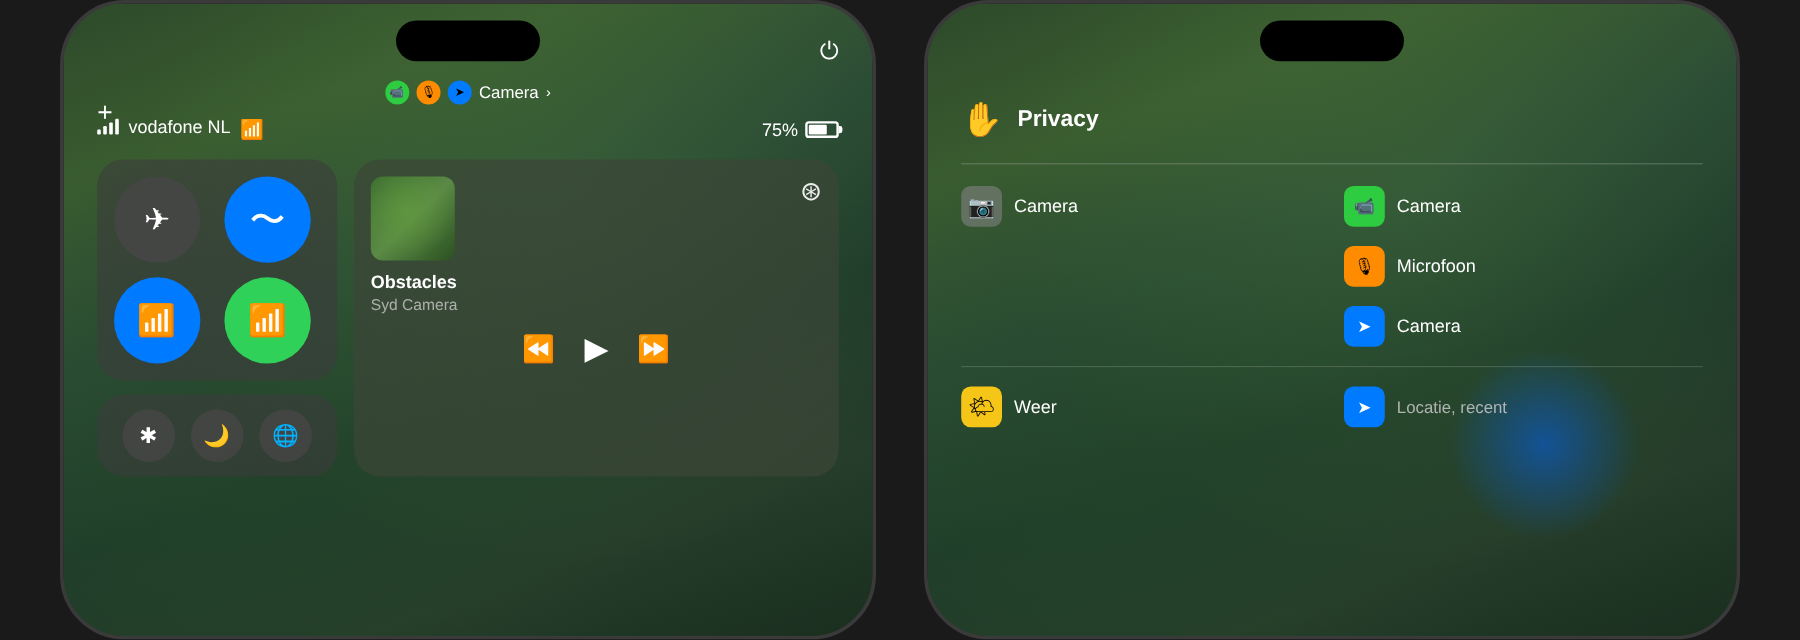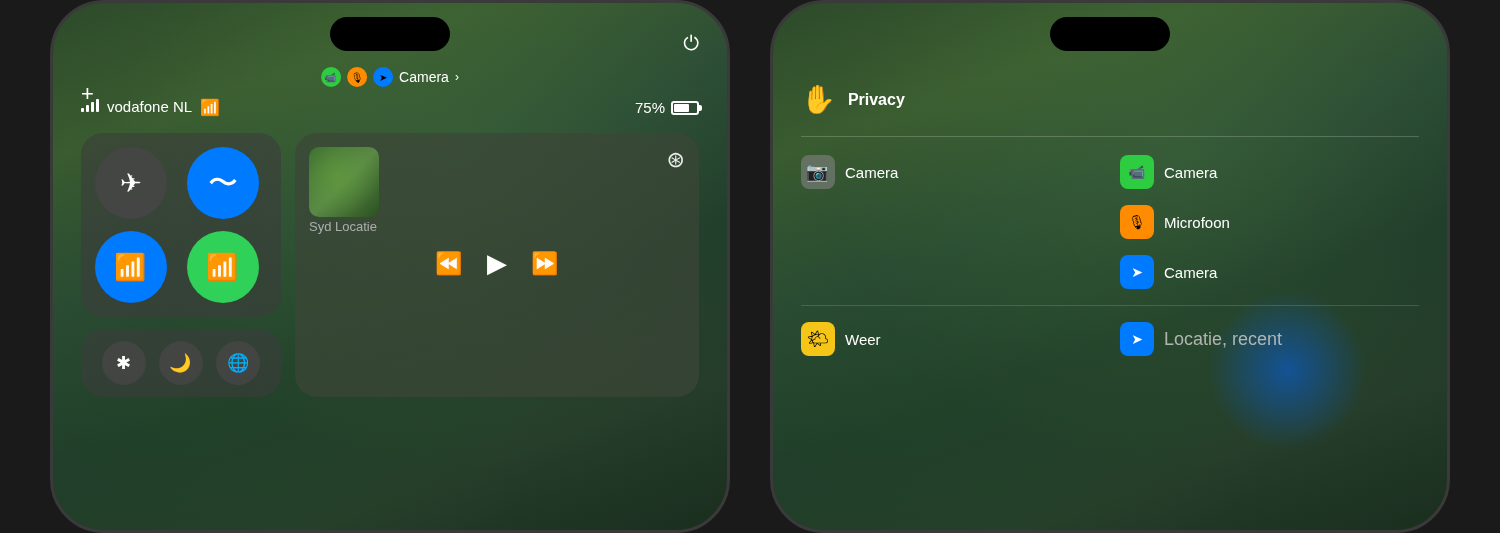--- a/index.html
+++ b/index.html
@@ -331,21 +331,21 @@
       gap: 12px;
       margin-bottom: 20px;
     }
 
     .hand-icon {
       font-size: 28px;
     }
 
     .privacy-title {
       color: white;
-      font-size: 16px;
+      font-size: 19px;
       font-weight: 700;
     }
 
     .divider {
       height: 1px;
       background: rgba(255,255,255,0.2);
       margin-bottom: 18px;
     }
 
     .privacy-grid {
@@ -378,21 +378,21 @@
     .icon-yellow { background: #f5c518; }
 
     .privacy-item-label {
       color: white;
       font-size: 15px;
       font-weight: 500;
     }
 
     .privacy-item-sublabel {
       color: rgba(200,200,200,0.85);
-      font-size: 18px;
+      font-size: 14px;
     }
 
     .privacy-divider-h {
       grid-column: 1 / -1;
       height: 1px;
       background: rgba(255,255,255,0.15);
     }
 
     
     .phone2::after {
@@ -478,21 +478,22 @@
         </div>
         <div class="cc-small-btn">
           <span>🌐</span>
         </div>
       </div>
     </div>
 
     <div class="music-widget">
       <div class="music-art"></div>
       <div class="airplay-icon">⊛</div>
-      <div class="music-artist">Syd Locatie</div>
+      <div class="music-title">Obstacles</div>
+      <div class="music-artist">Syd Camera</div>
       <div class="music-controls">
         <span class="ctrl-btn">⏪</span>
         <span class="ctrl-btn play-btn">▶</span>
         <span class="ctrl-btn">⏩</span>
       </div>
     </div>
   </div>
 </div>
 
 <div class="phone phone2">

